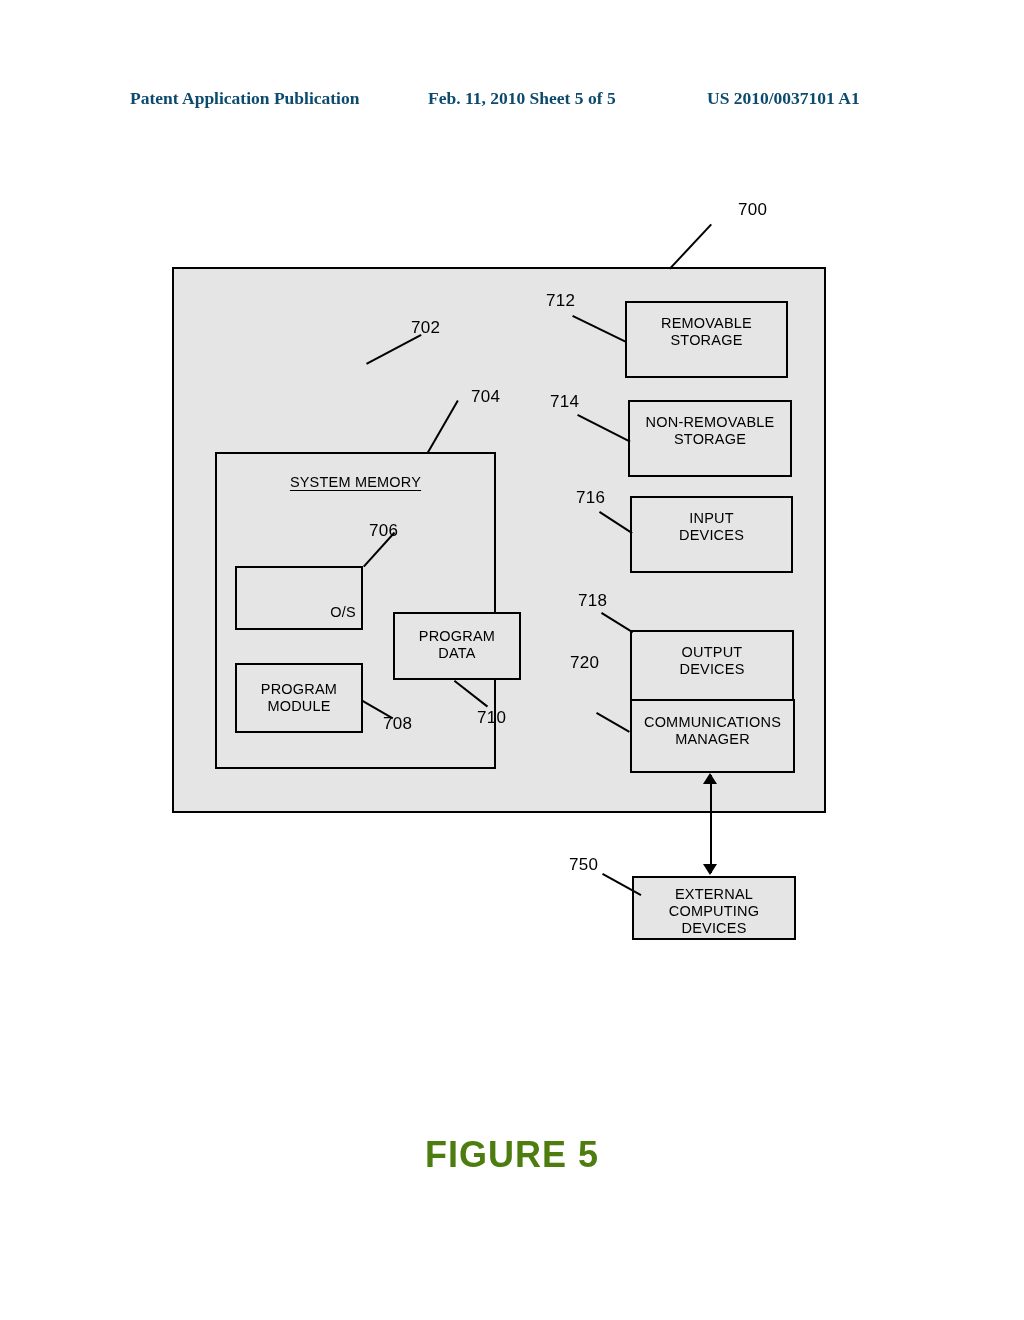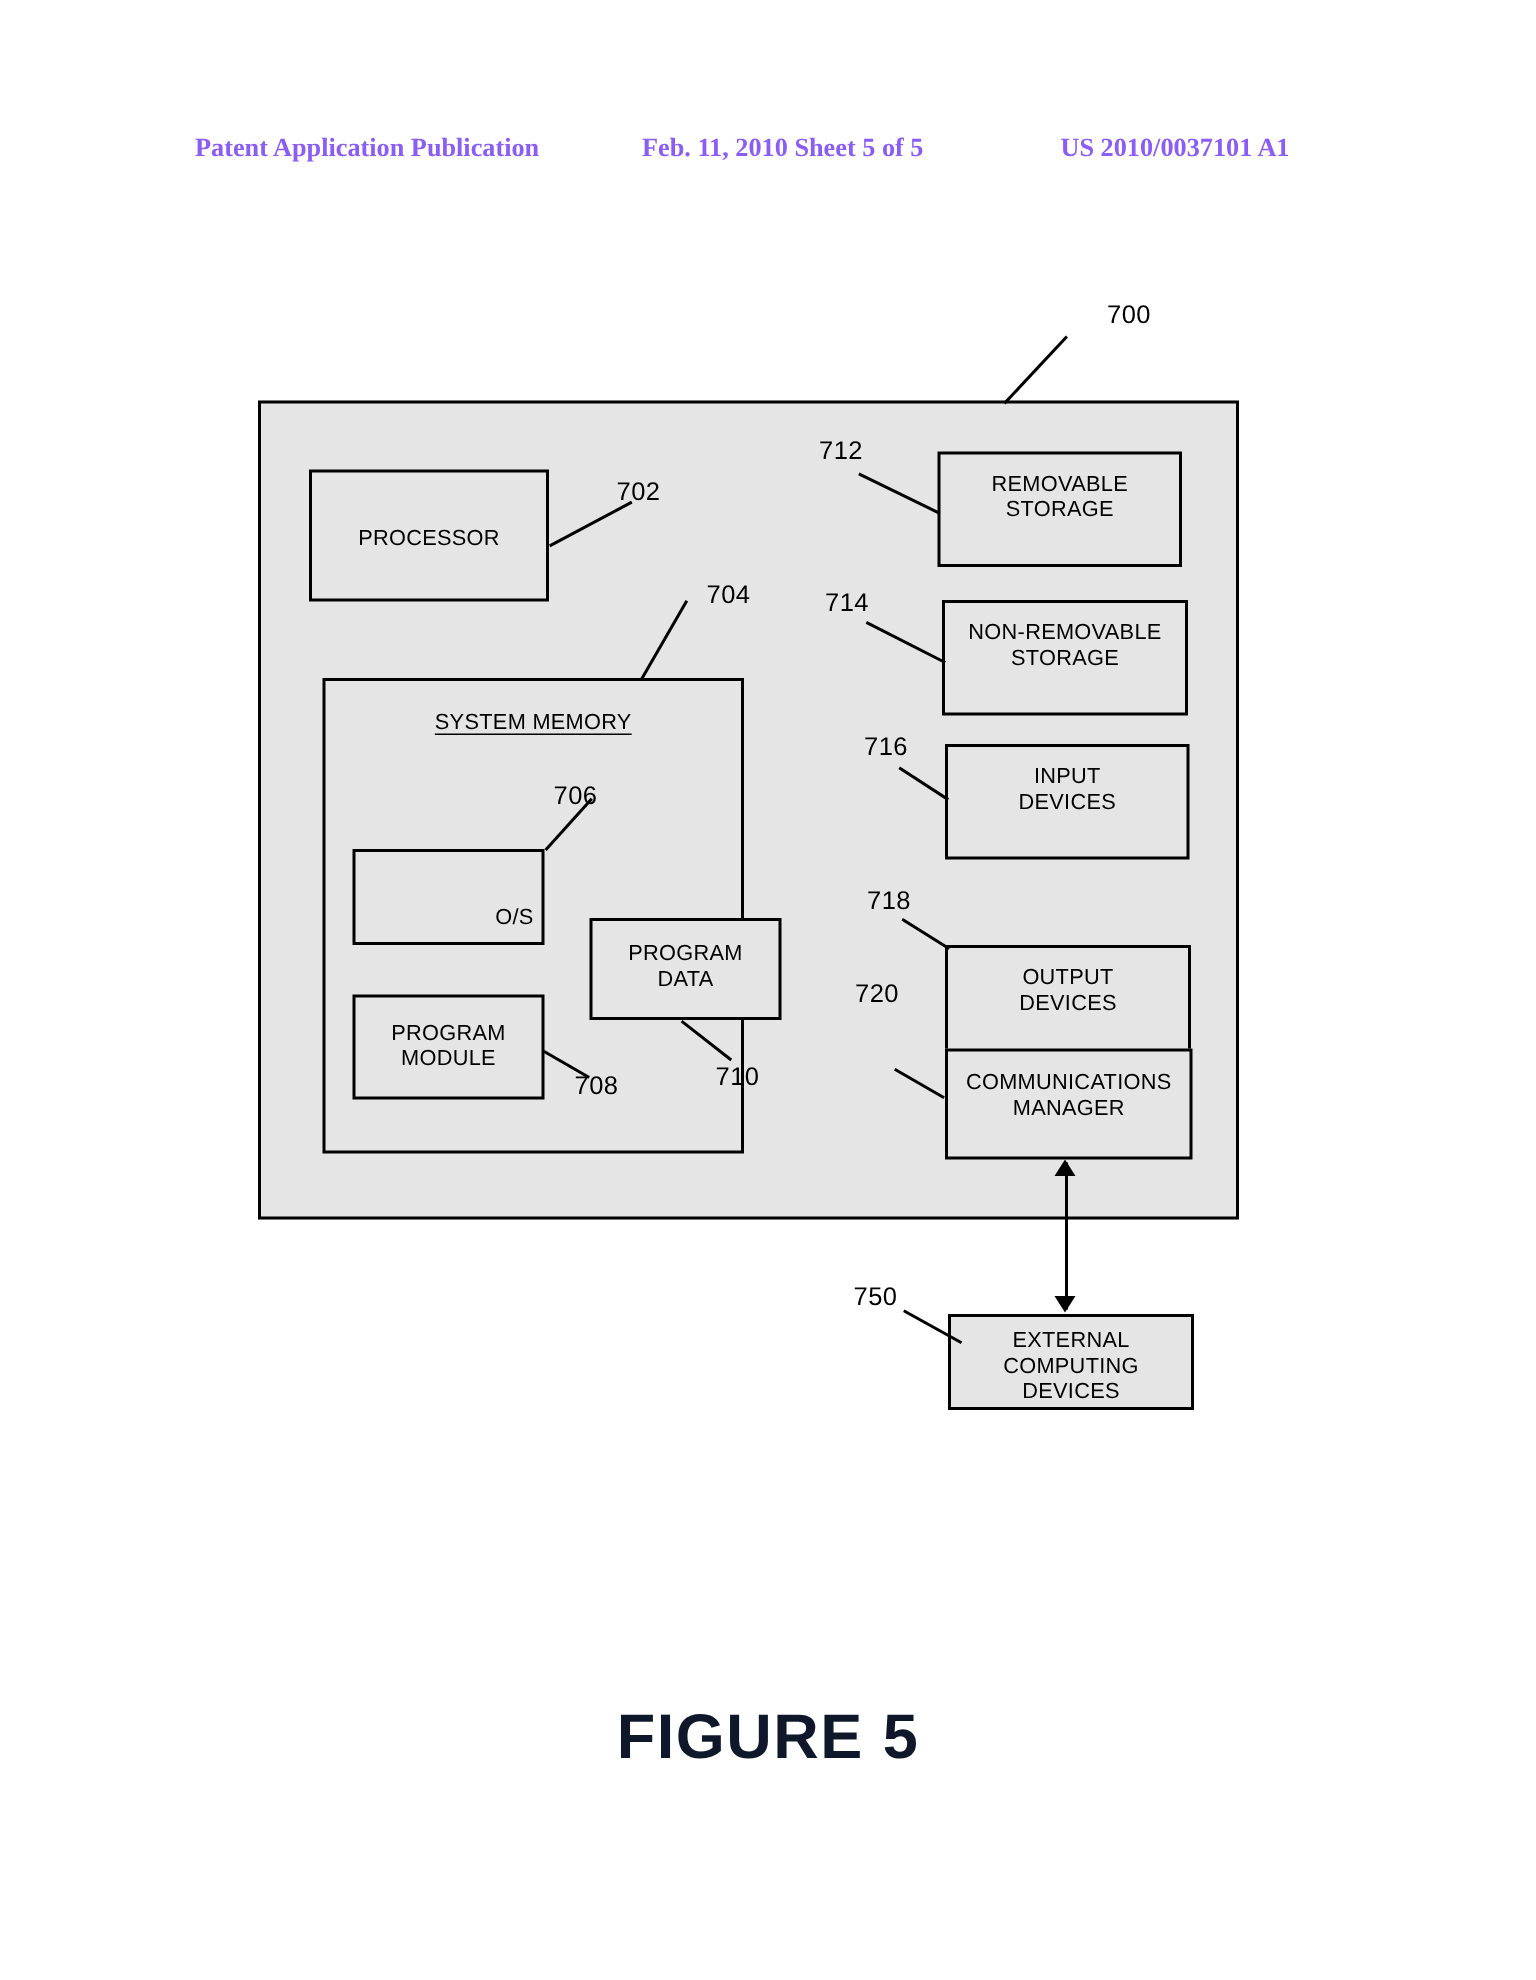--- a/index.html
+++ b/index.html
@@ -20,21 +20,21 @@
   
   #pub-header {
     position: absolute;
     left: 0;
     top: 88px;
     width: 1024px;
     height: 26px;
     font-family: "Liberation Serif", serif;
     font-weight: bold;
     font-size: 17.5px;
-    color: #8b5cf6;
+    color: #0c4a6e;
     white-space: nowrap;
   }
   #pub-header .h-left  { position: absolute; left: 130px;  top: 0; }
   #pub-header .h-mid   { position: absolute; left: 428px;  top: 0; }
   #pub-header .h-right { position: absolute; left: 707px;  top: 0; }
 
   
   .dbox {
     position: absolute;
     box-sizing: border-box;
@@ -91,44 +91,41 @@
 
   
   #figure-caption {
     position: absolute;
     left: 0;
     top: 1134px;
     width: 1024px;
     text-align: center;
     font-family: "Liberation Sans", sans-serif;
     font-weight: bold;
-    font-size: 42px;
+    font-size: 36px;
     letter-spacing: 1px;
-    color: #0f172a;
+    color: #4d7c0f;
   }
 </style>
 </head>
 <body>
 
 <div id="page">
 
   <div id="pub-header">
     <span class="h-left">Patent Application Publication</span>
     <span class="h-mid">Feb. 11, 2010  Sheet 5 of 5</span>
     <span class="h-right">US 2010/0037101 A1</span>
   </div>
 
   <div class="dbox" style="left:172px; top:267px; width:654px; height:546px;"></div>
 
   <div class="refnum" style="left:738px; top:200px;">700</div>
   <div class="leader" style="left:712px; top:225px; width:61px; transform: rotate(133deg);"></div>
 
-  <div class="dbox" style="left:206px; top:313px; width:160px; height:88px;">
-    <div class="dbox-label" style="top:36px;">PROCESSOR</div>
-  </div>
   <div class="refnum" style="left:411px; top:318px;">702</div>
   <div class="leader" style="left:366px; top:363px; width:62px; transform: rotate(-28deg);"></div>
 
   <div class="dbox" style="left:215px; top:452px; width:281px; height:317px;padding-left:12px;">
     <div class="dbox-label underline" style="top:20px;">SYSTEM MEMORY</div>
   </div>
   <div class="refnum" style="left:447px; top:387px;margin-left:24px;">704</div>
   <div class="leader" style="left:427px; top:452px; width:60px; transform: rotate(-60deg);"></div>
 
   <div class="dbox" style="left:235px; top:566px; width:128px; height:64px;">

